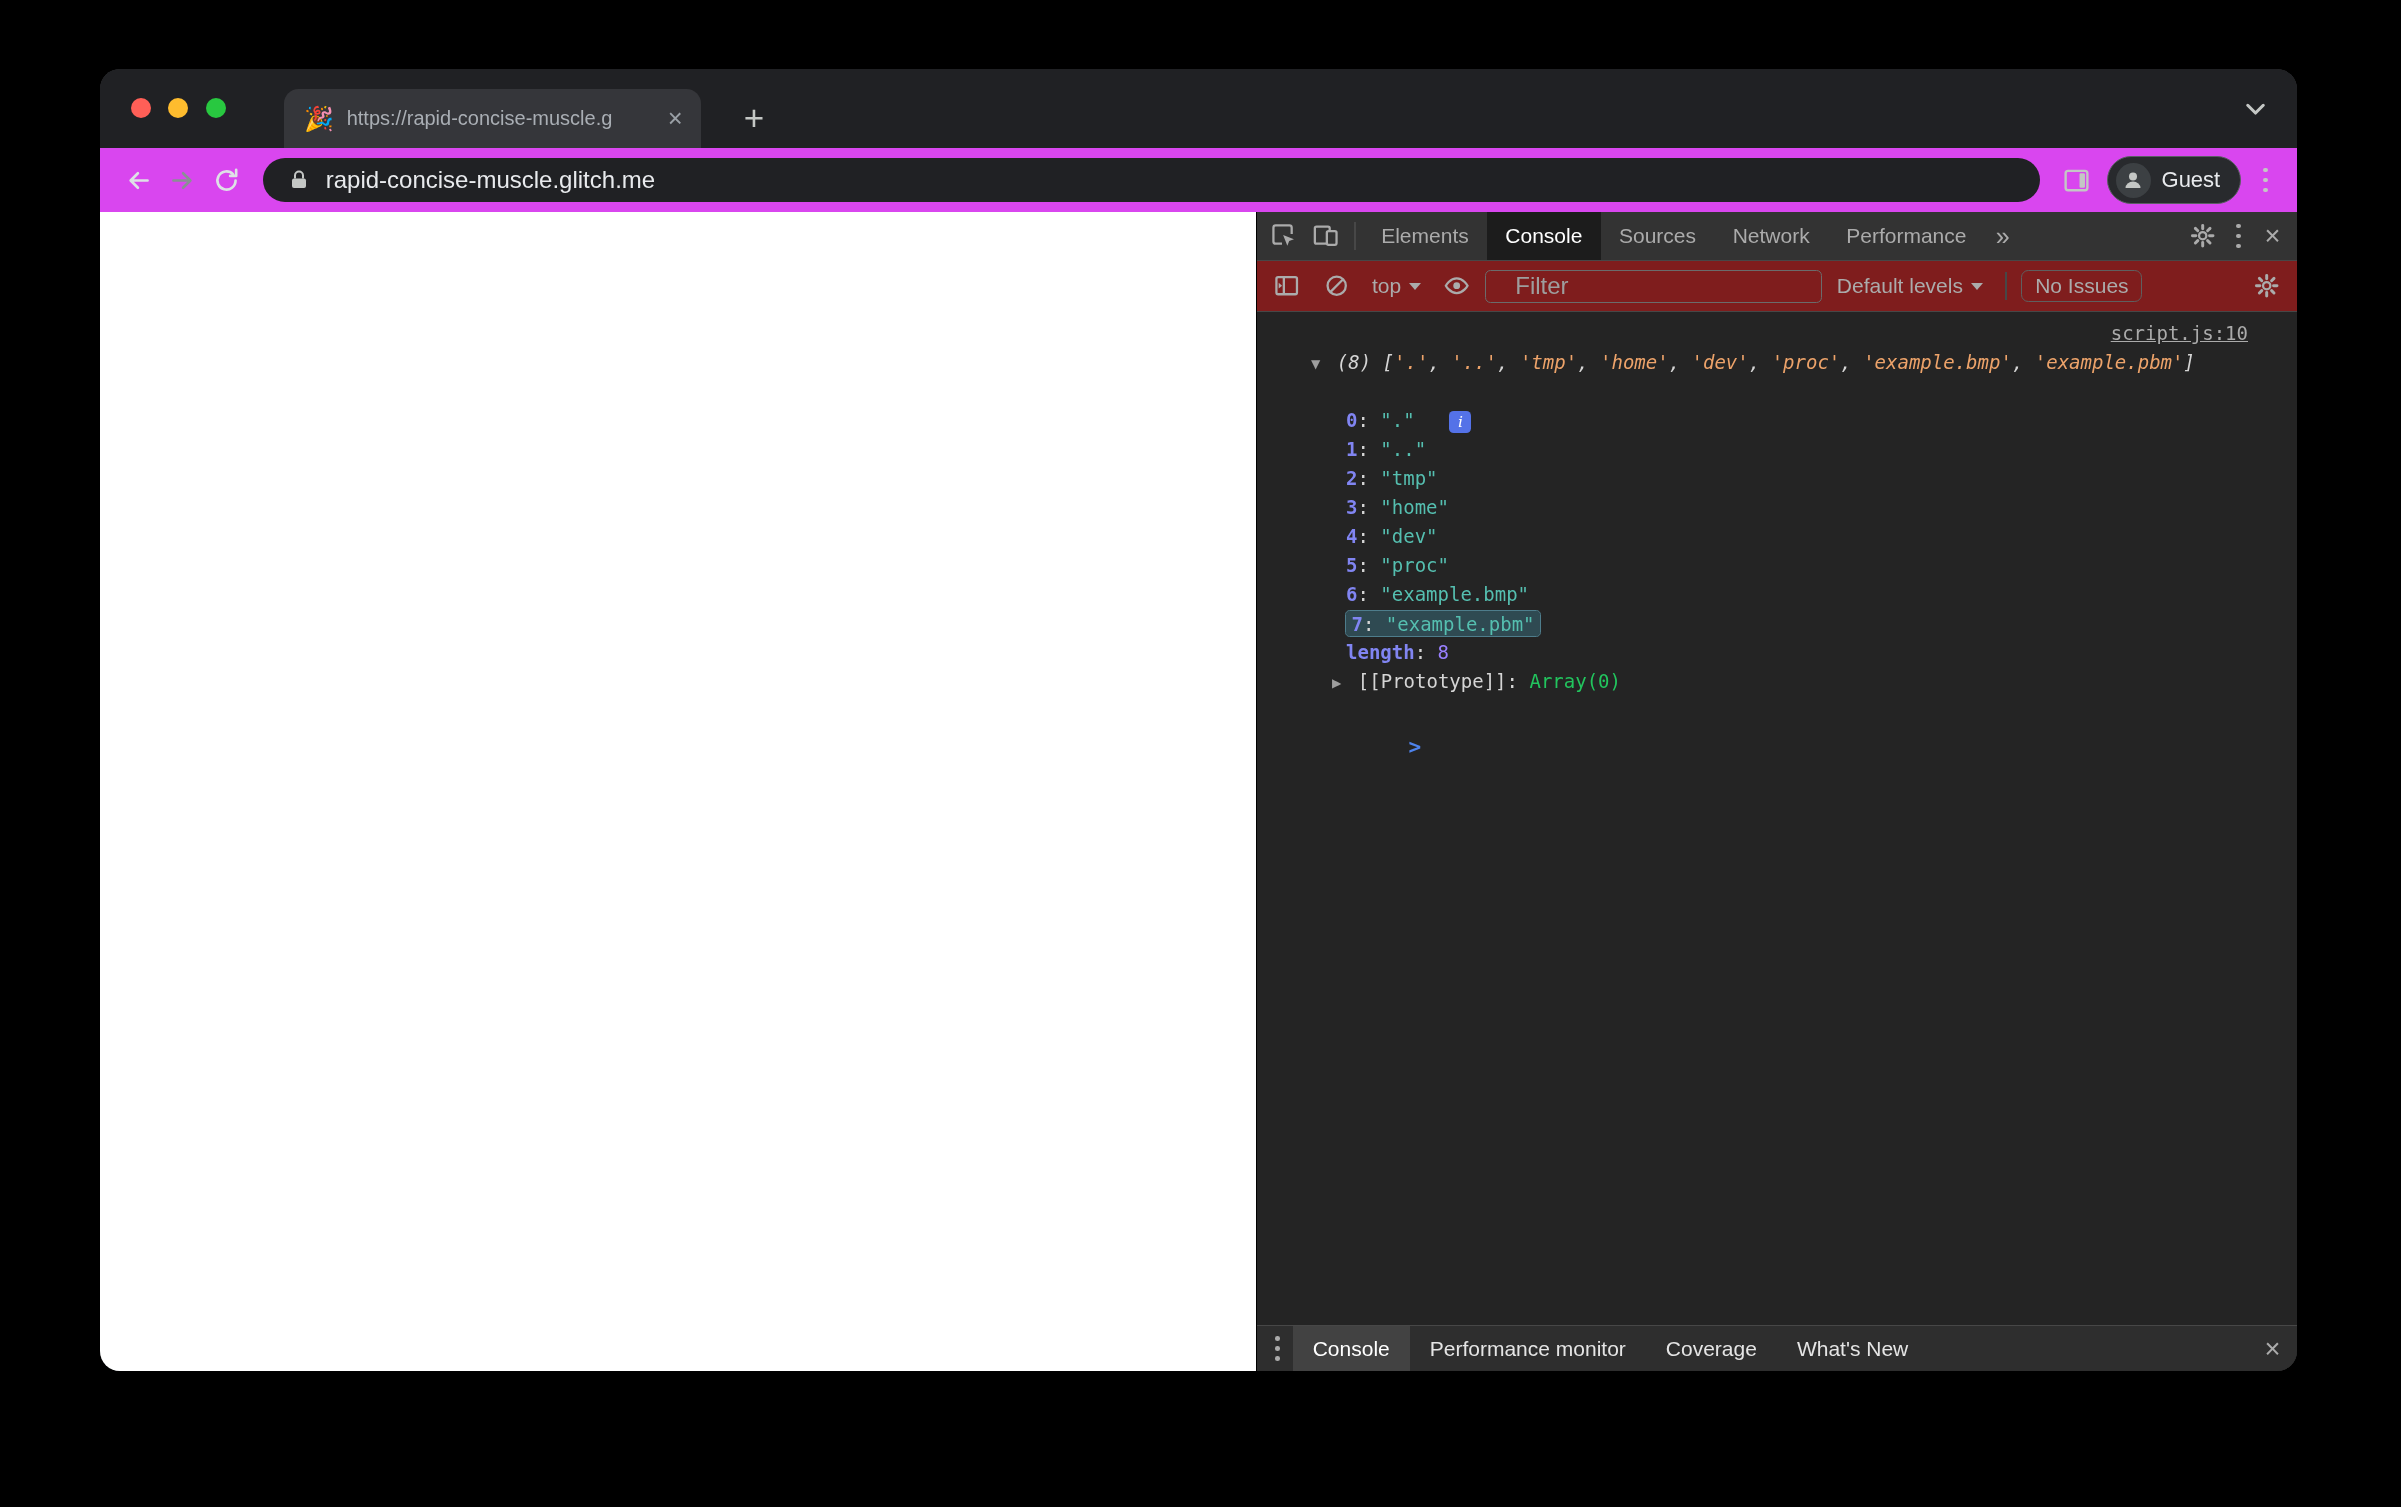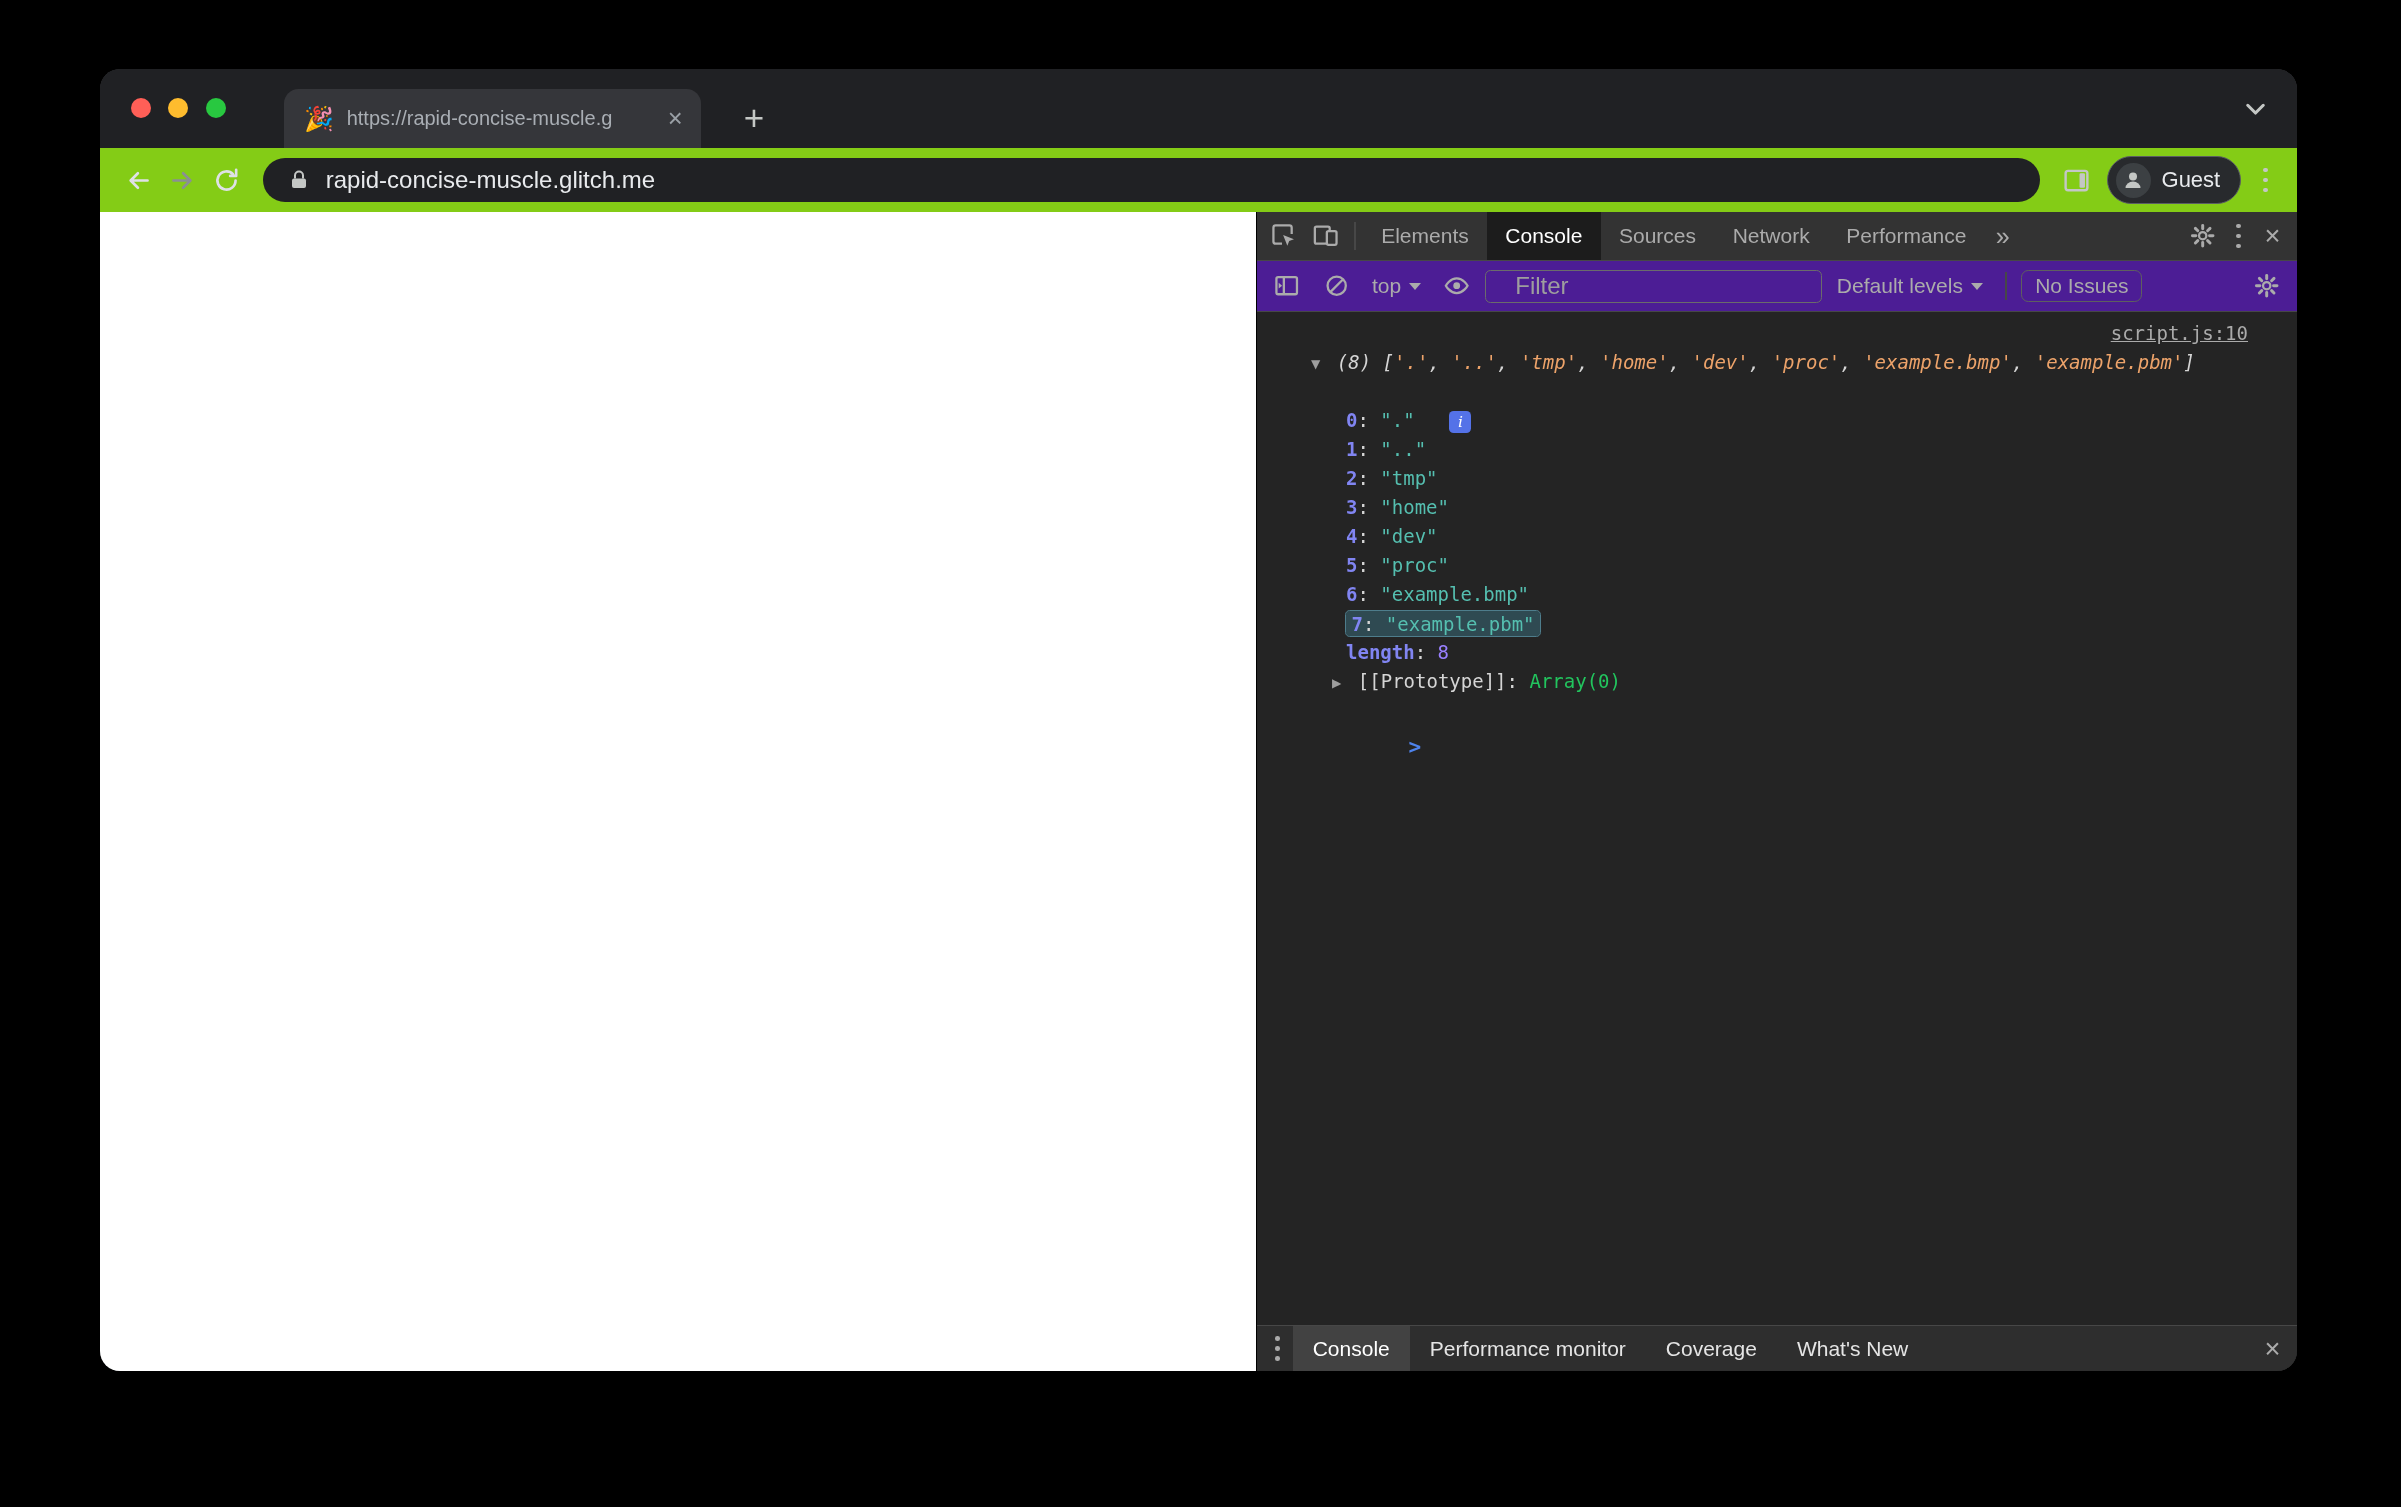--- a/index.html
+++ b/index.html
@@ -20,21 +20,21 @@
          border-radius:14.6px 14.6px 0 0; display:flex; align-items:center; gap:12.8px; padding:0 14.6px 0 20px; }
   .tab-fav { font-size:24px; flex:none; }
   .tab-title { color:#A9AEB4; font-size:20px; flex:1; white-space:nowrap; overflow:hidden; }
   .tab-close { color:#9AA0A6; font-size:25.6px; line-height:1; flex:none; padding:0 3.7px; }
 
   .newtab { position:absolute; left:633px; bottom:9.1px; width:42px; height:42px; border-radius:50%;
             display:flex; align-items:center; justify-content:center; color:#C4C7C5; font-size:35px; font-weight:300; }
   .strip-chevron { position:absolute; right:25.6px; top:24px; color:#C4C7C5; }
 
   
-  .toolbar { height:64px; background:#84cc16; display:flex; align-items:center; padding:0 16.5px; flex:none; }
+  .toolbar { height:64px; background:#d946ef; display:flex; align-items:center; padding:0 16.5px; flex:none; }
   .nav-btn { width:44px; height:44px; border-radius:50%; display:flex; align-items:center; justify-content:center; }
   .nav-btn.back, .nav-btn.reload { color:#DEE1E6; }
   .nav-btn.fwd { color:#8A8F94; }
 
   .omnibox { flex:1; height:44px; background:#202124; border-radius:22px; margin:0 14.6px;
              display:flex; align-items:center; gap:14.6px; padding:0 24px; }
   .omni-lock { color:#C4C7C5; display:flex; }
   .omni-url { color:#E8EAED; font-size:24px; }
 
   .panel-btn { width:44px; height:44px; display:flex; align-items:center; justify-content:center; color:#C4C7C5; }
@@ -56,21 +56,21 @@
   .dt-tabbar { height:49px; background:#333; border-bottom:0.9px solid #474747;
                display:flex; align-items:center; padding:0 5.5px; font-size:21px; flex:none; }
   .dt-iconbtn { width:42px; height:40px; display:flex; align-items:center; justify-content:center; color:#ABABAB; }
   .vsep { width:1.8px; height:27.4px; background:#474747; margin:0 7.3px; flex:none; }
   .dt-tab { height:100%; display:flex; align-items:center; padding:0 18.3px; color:#ABABAB; }
   .dt-tab.active { background:#1C1C1C; color:#FFF; }
   .more-tabs { font-size:25px; padding:0 11px; }
   .dt-right { margin-left:auto; display:flex; align-items:center; }
   .x-btn { font-size:27.4px; color:#ABABAB; padding:0 11px; line-height:1; }
 
-  .dt-toolbar2 { height:51px; background:#4c1d95; border-bottom:0.9px solid #474747;
+  .dt-toolbar2 { height:51px; background:#7f1d1d; border-bottom:0.9px solid #474747;
                  display:flex; align-items:center; padding:0 9.1px; gap:7.3px; font-size:21px; flex:none; }
   .dd { display:flex; align-items:center; gap:8.2px; padding:0 7.3px; }
   .caret-down { width:0; height:0; border-left:6.4px solid transparent; border-right:6.4px solid transparent;
                 border-top:7.3px solid #ABABAB; }
   .filter-input { width:337px; height:33px; background:transparent; border:1.8px solid #6B6B6B; border-radius:5.5px;
                   color:#E8E8E8; font-size:24px; padding:0 29px; font-family:"Liberation Sans",sans-serif; outline:none; }
   .filter-input::placeholder { color:#9E9E9E; }
   .issues-badge { border:1.8px solid #5F5F5F; border-radius:7.3px; padding:2.7px 12.8px; color:#ABABAB; white-space:nowrap; }
 
   

